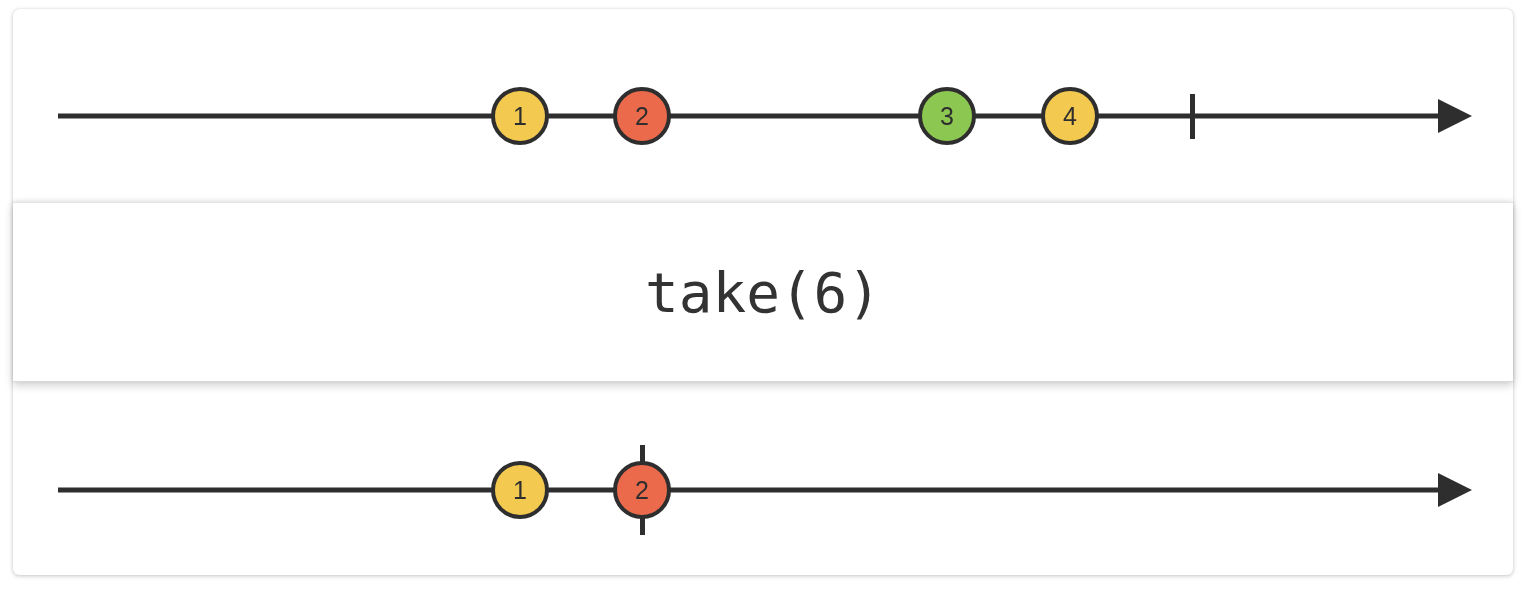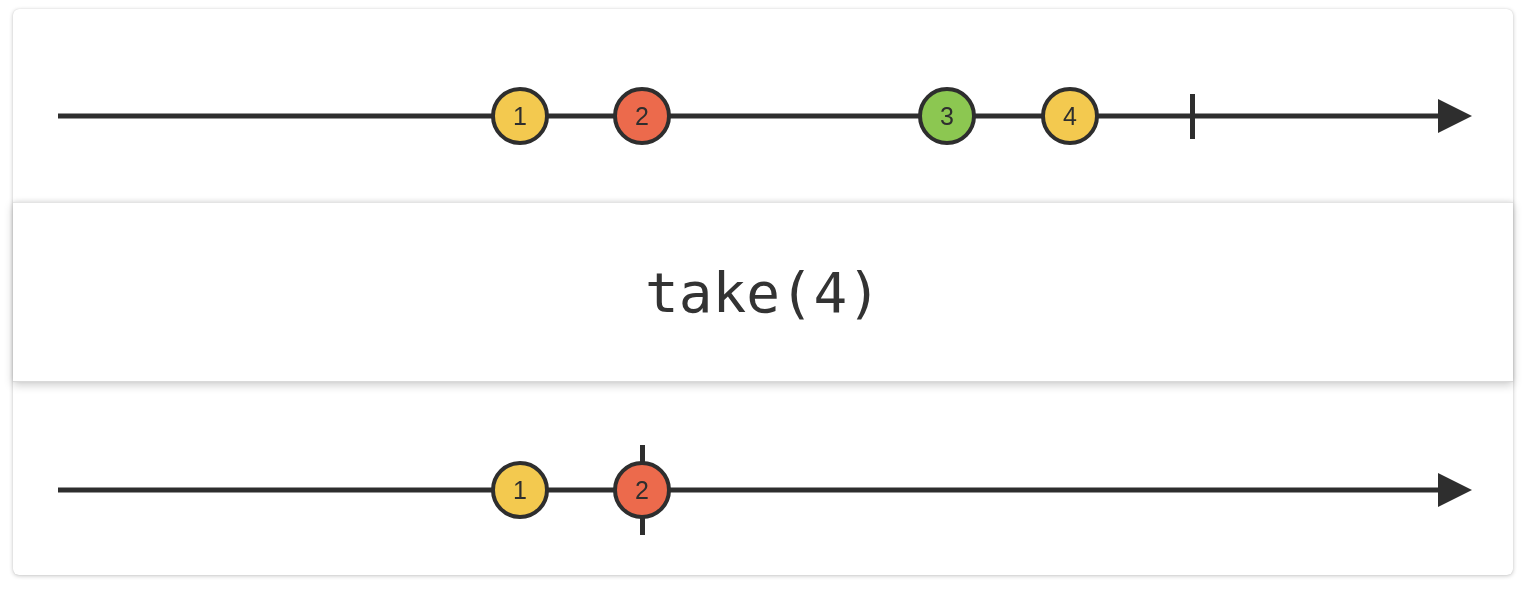--- a/index.html
+++ b/index.html
@@ -148,16 +148,16 @@
       </div>
 
       <div class="marble" style="left:629px; top:79px; background:#EC6A4C;">
         <span>2</span>
       </div>
     </div>
 
   </div>
 
   <div class="operator-card">
-    <div class="operator-label">take(4)</div>
+    <div class="operator-label">take(6)</div>
   </div>
 
 </div>
 
 </body></html>

